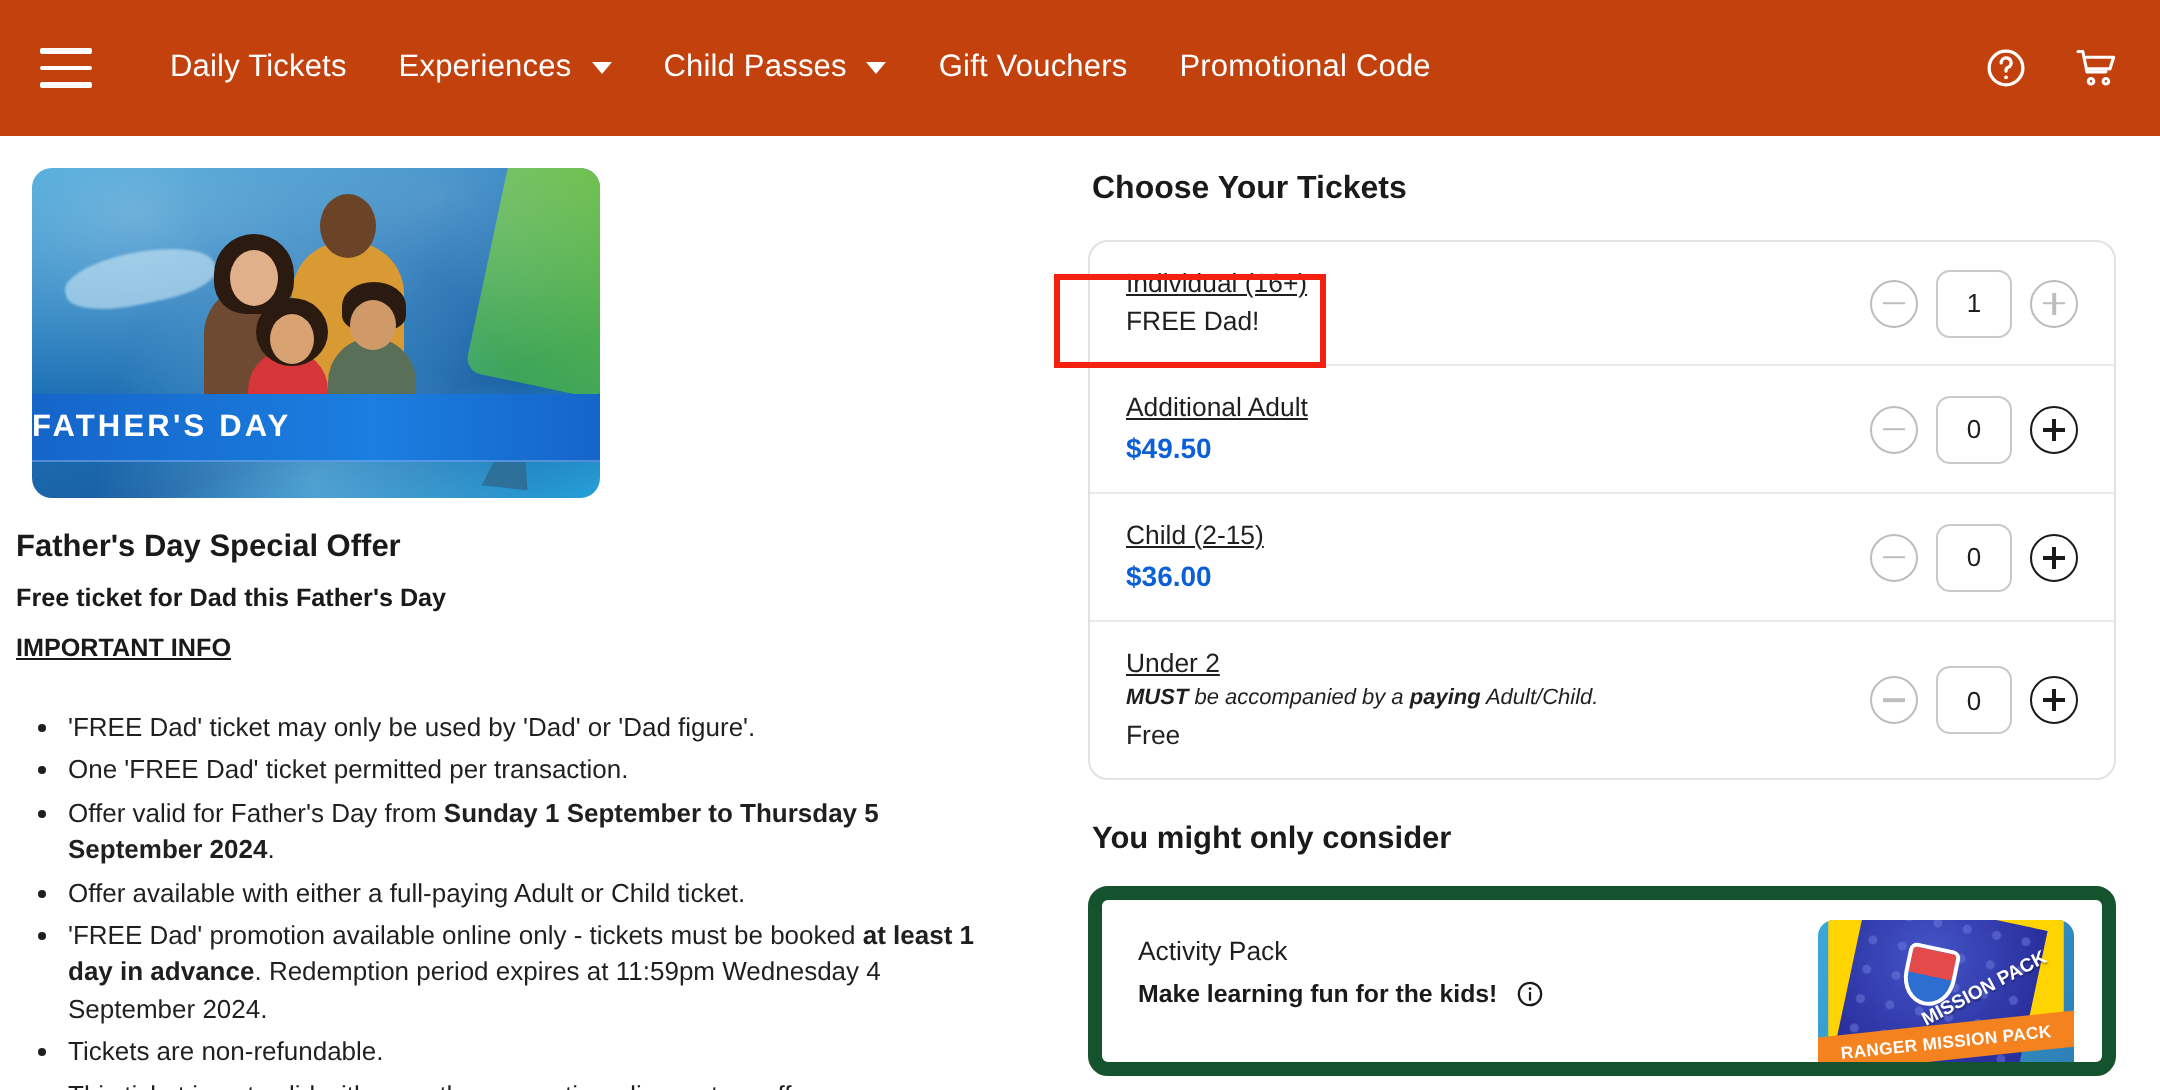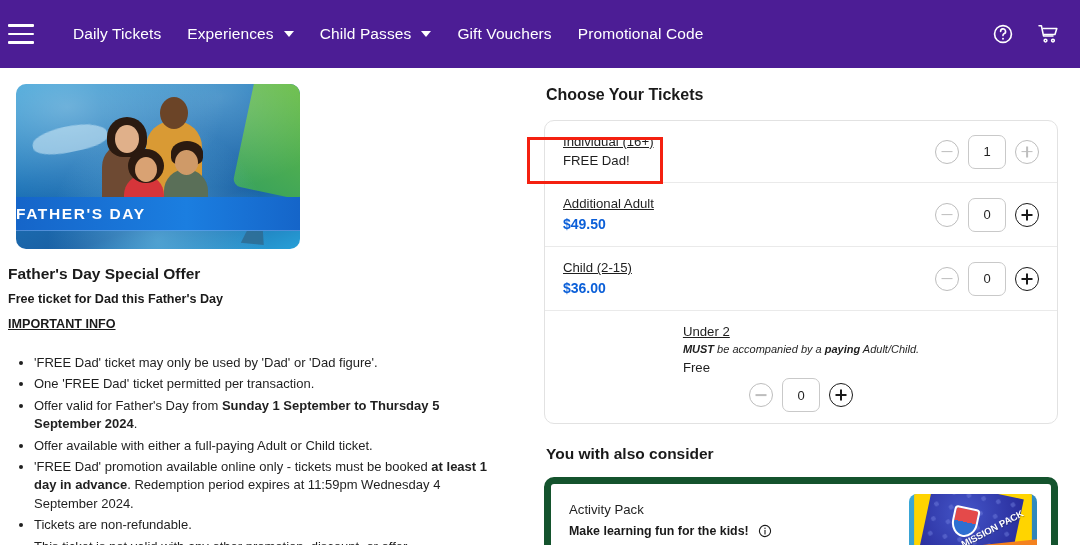--- a/index.html
+++ b/index.html
@@ -6,24 +6,24 @@
   html, body {
     width: 1080px; height: 545px;
     background: #ffffff;
     font-family: "Liberation Sans", sans-serif;
     overflow: hidden;
   }
 
   
   .navbar {
     height: 68px;
-    background: #4c1d95;
+    background: #c2410c;
     display: flex;
     align-items: center;
-    padding: 0 22px 0 8px;
+    padding: 0 22px 0 20px;
     position: relative;
   }
   .hamburger {
     width: 26px; height: 20px;
     display: flex; flex-direction: column; justify-content: space-between;
     margin-right: 26px; cursor: pointer;
   }
   .hamburger span { display:block; height: 2.6px; background: #fff; border-radius: 1px; }
   .nav-links { display: flex; align-items: center; gap: 0; }
   .nav-item {
@@ -160,21 +160,21 @@
     background: #fff;
     margin-left: 8px;
     margin-right: 4px;
   }
   .ticket-row {
     display: flex; align-items: center;
     padding: 11px 18px 11px 18px;
     border-bottom: 1px solid #eaeaea;
     min-height: 58px;
   }
-  .ticket-row:last-child { border-bottom: none; flex-direction: column; }
+  .ticket-row:last-child { border-bottom: none; }
   .ticket-info { flex: 1; }
   .t-name { font-size: 13.2px; color: #1f1f1f; line-height: 19px; text-decoration: underline; }
   .t-sub  { font-size: 13.2px; color: #1f1f1f; line-height: 20px; }
   .t-price{ font-size: 14px; color: #0b5fd8; font-weight: 700; line-height: 21px; margin-top: 1px; }
   .t-note {
     font-size: 11px; font-style: italic; color: #1f1f1f; line-height: 17px;
   }
   .t-note b { font-weight: 700; font-style: italic; }
 
   
@@ -424,21 +424,21 @@
             <div class="t-sub">Free</div>
           </div>
           <div class="stepper">
             <div class="circle-btn minus"></div>
             <div class="qty-box">0</div>
             <div class="circle-btn plus dark"></div>
           </div>
         </div>
       </div>
 
-    <div class="consider-title">You with also consider</div>
+    <div class="consider-title">You might only consider</div>
 
     <div class="consider-card">
       <div>
         <div class="c-name">Activity Pack</div>
         <div class="c-sub">
           <span>Make learning fun for the kids!</span>
           <span class="info-ic">
             <svg width="14" height="14" viewBox="0 0 24 24" fill="none" stroke="#1a1a1a" stroke-width="1.9">
               <circle cx="12" cy="12" r="9.6"></circle>
               <circle cx="12" cy="7.4" r="1.2" fill="#1a1a1a" stroke="none"></circle>

